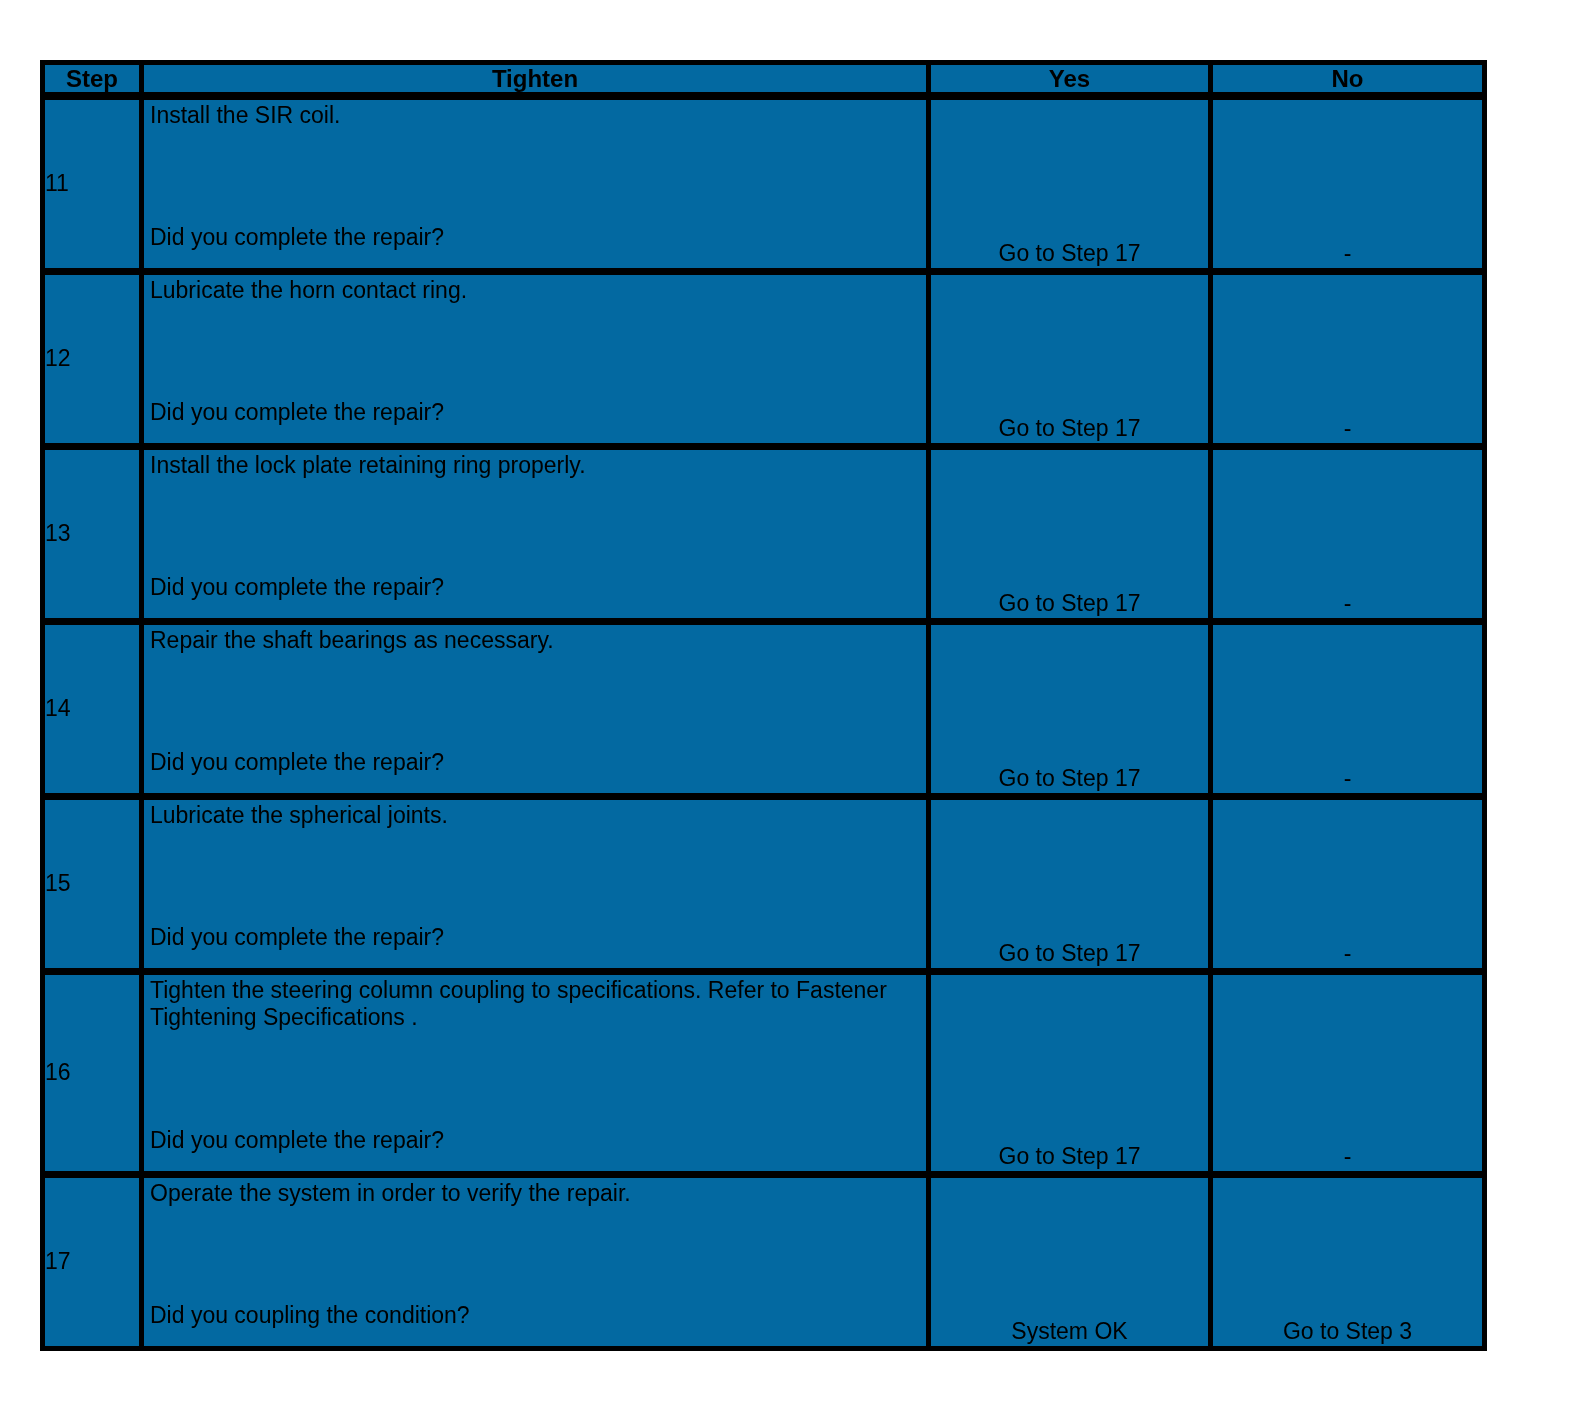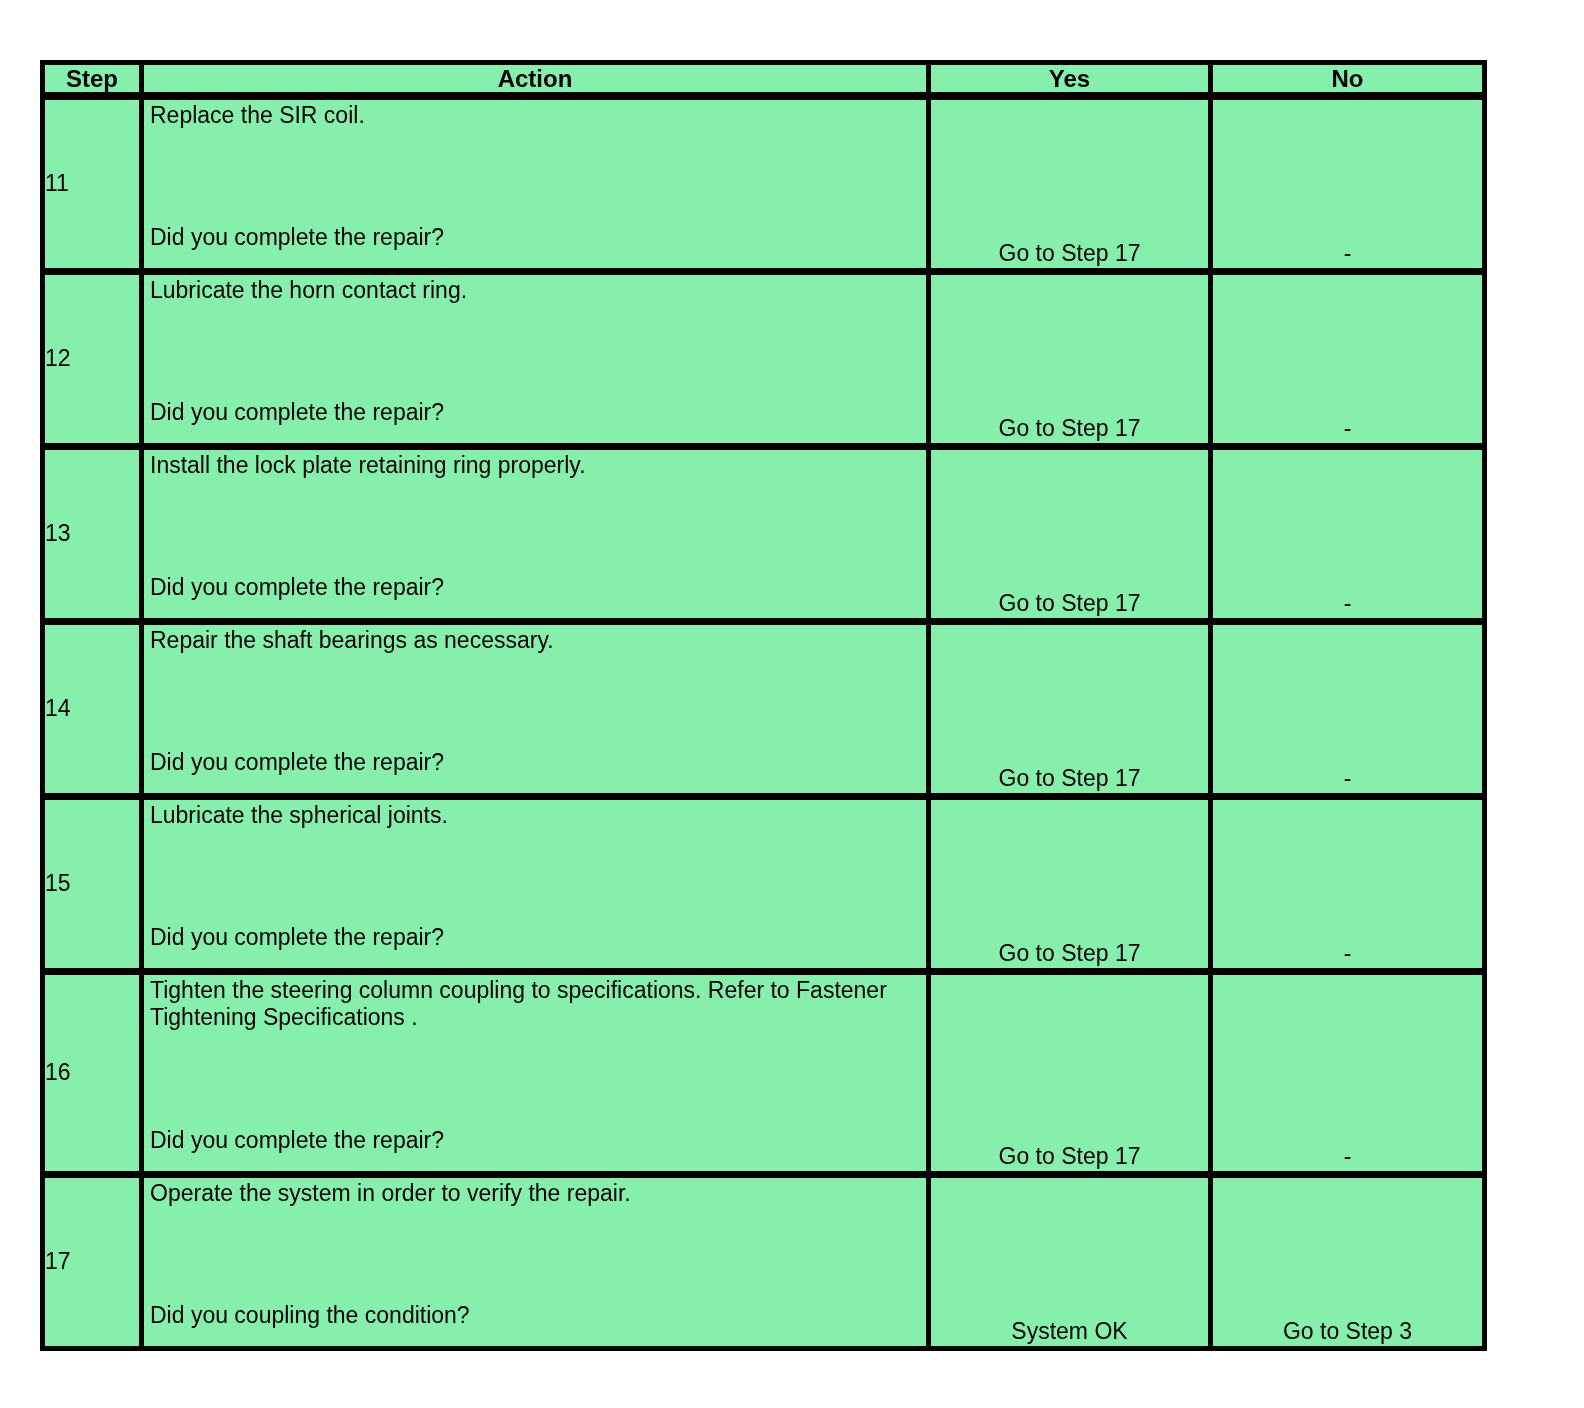--- a/index.html
+++ b/index.html
@@ -16,21 +16,21 @@
     left: 40px;
     top: 60px;
     width: 1442px;
     border-collapse: collapse;
     table-layout: fixed;
     border: 5px solid #000000;
   }
   #doc-table th, #doc-table td {
     border: 5px solid #000000;
     padding: 0;
-    background: #86efac;
+    background: #0369a1;
   }
   #doc-table thead th {
     height: 27px;
     border-bottom: 8px solid #000000;
     font-size: 24px;
     font-weight: bold;
     text-align: center;
     vertical-align: middle;
     line-height: 1.0;
   }
@@ -79,30 +79,30 @@
 <table id="doc-table">
   <colgroup>
     <col style="width:99px">
     <col style="width:787px">
     <col style="width:282px">
     <col style="width:274px">
   </colgroup>
   <thead>
     <tr>
       <th>Step</th>
-      <th>Action</th>
+      <th>Tighten</th>
       <th>Yes</th>
       <th>No</th>
     </tr>
   </thead>
   <tbody>
     <tr class="data-row">
       <td class="step-cell">11</td>
       <td class="action-cell">
-        <div class="action-text">Replace the SIR coil.</div>
+        <div class="action-text">Install the SIR coil.</div>
         <div class="question-text">Did you complete the repair?</div>
       </td>
       <td class="yes-cell">
         <div class="outcome-text">Go to Step 17</div>
       </td>
       <td class="no-cell">
         <div class="outcome-text">-</div>
       </td>
     </tr>
     <tr class="data-row">

